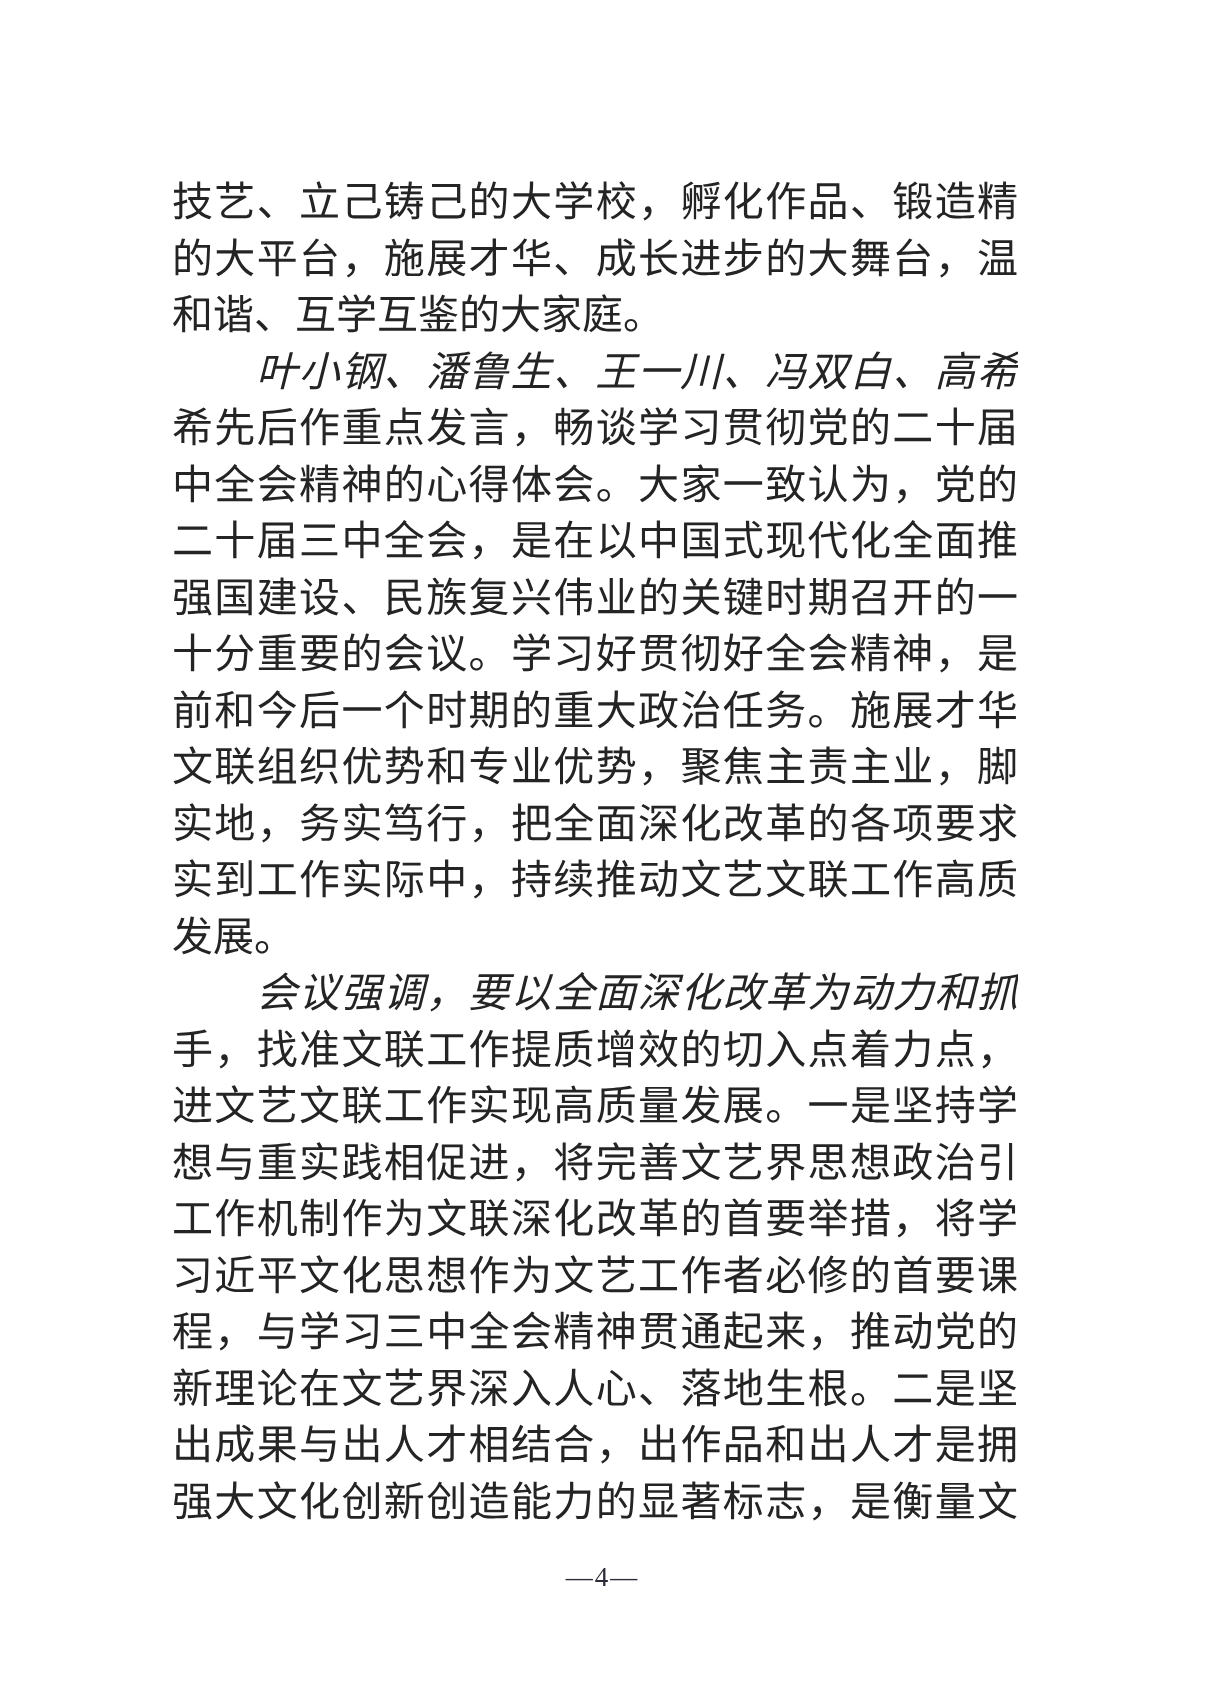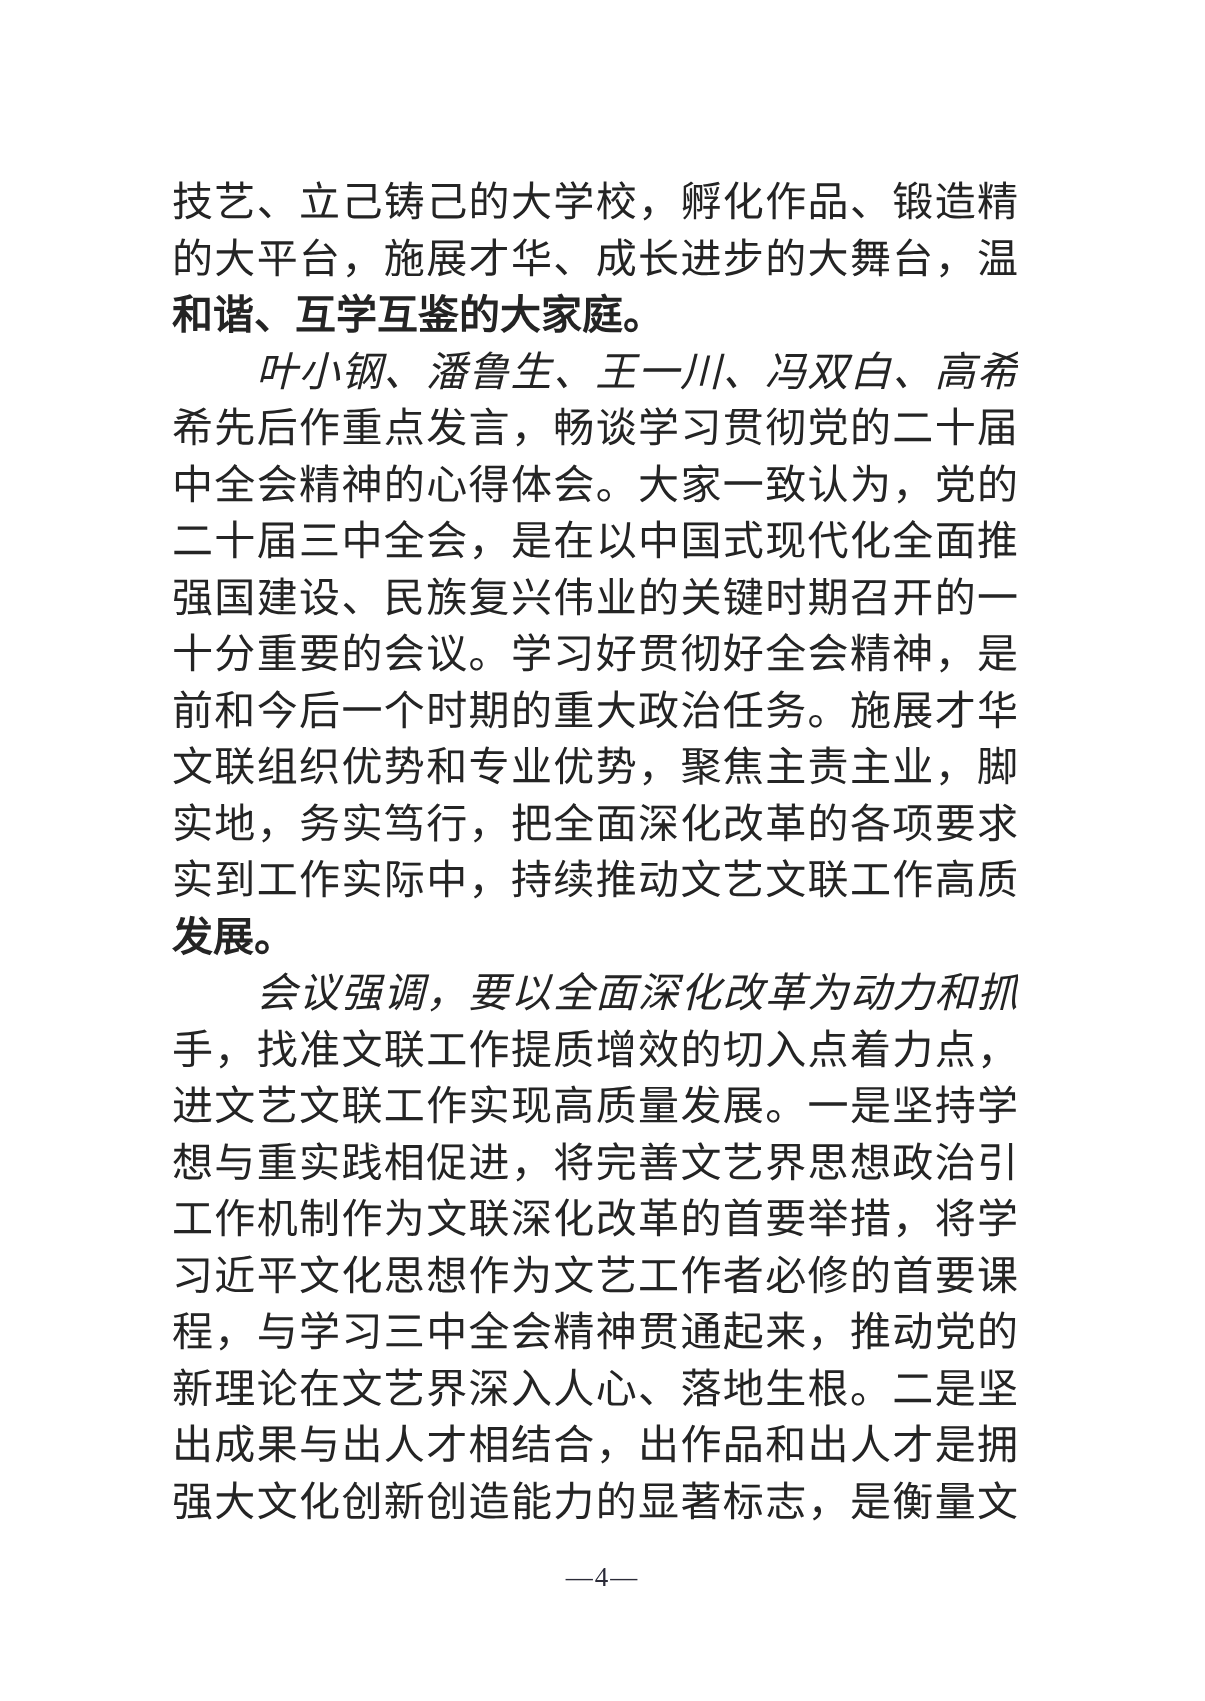--- a/index.html
+++ b/index.html
@@ -32,21 +32,20 @@
     text-justify: inter-character;
     overflow: hidden;
   }
   .line--indent {
     text-indent: 84px;
     font-style: italic;
   }
   .line--end {
     text-align: left;
     text-align-last: left;
-    font-weight: bold;
   }
   .page-footer {
     position: absolute;
     left: 0;
     top: 1562px;
     width: 100%;
     text-align: center;
   }
   .page-number {
     font-size: 27px;

